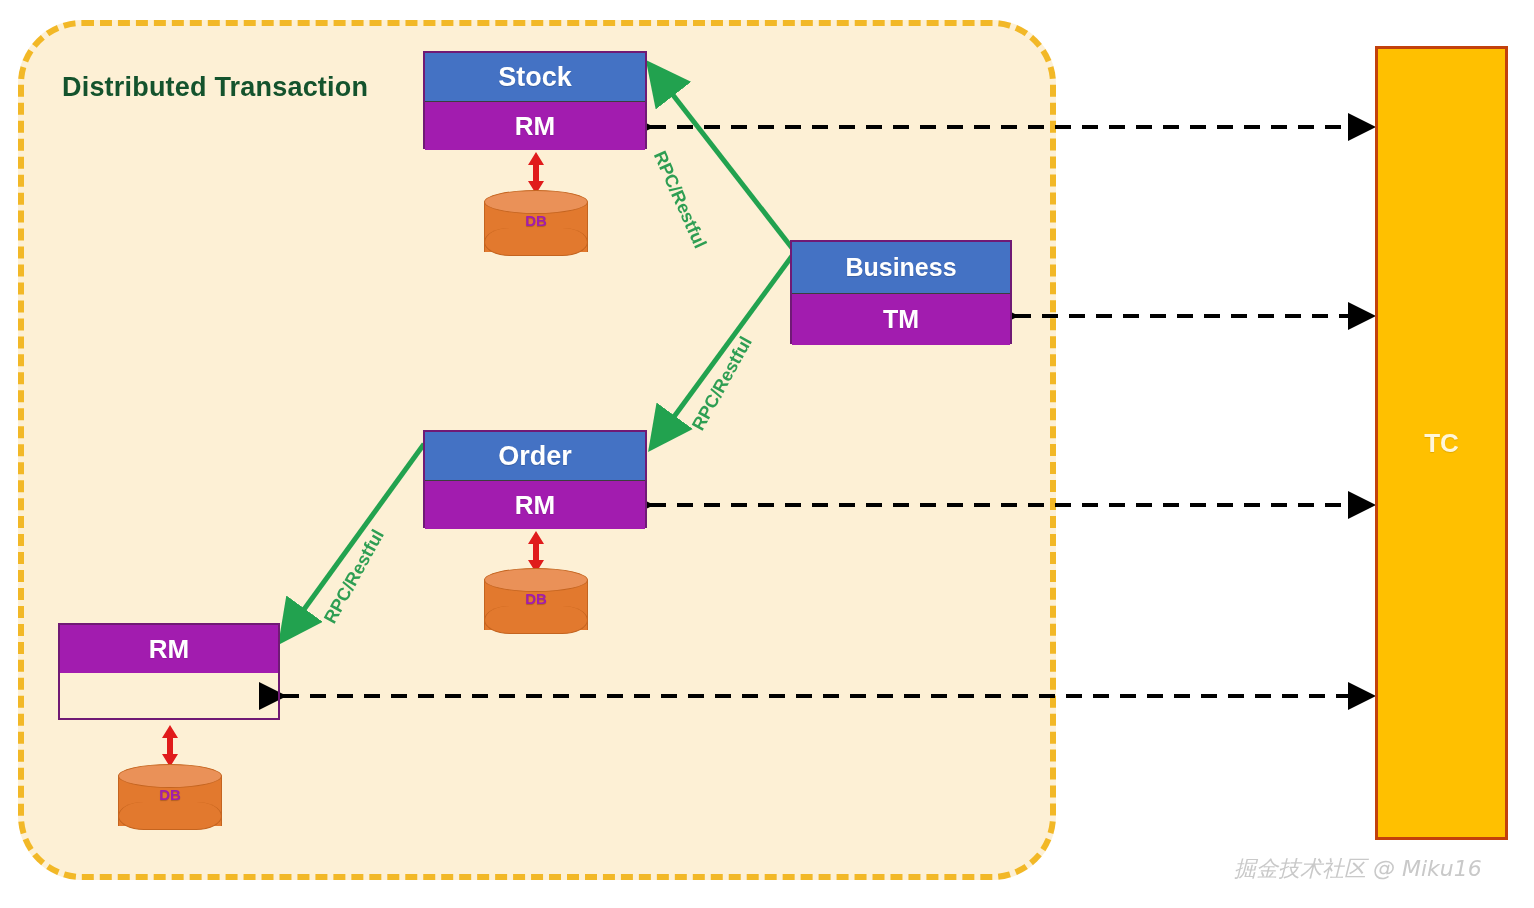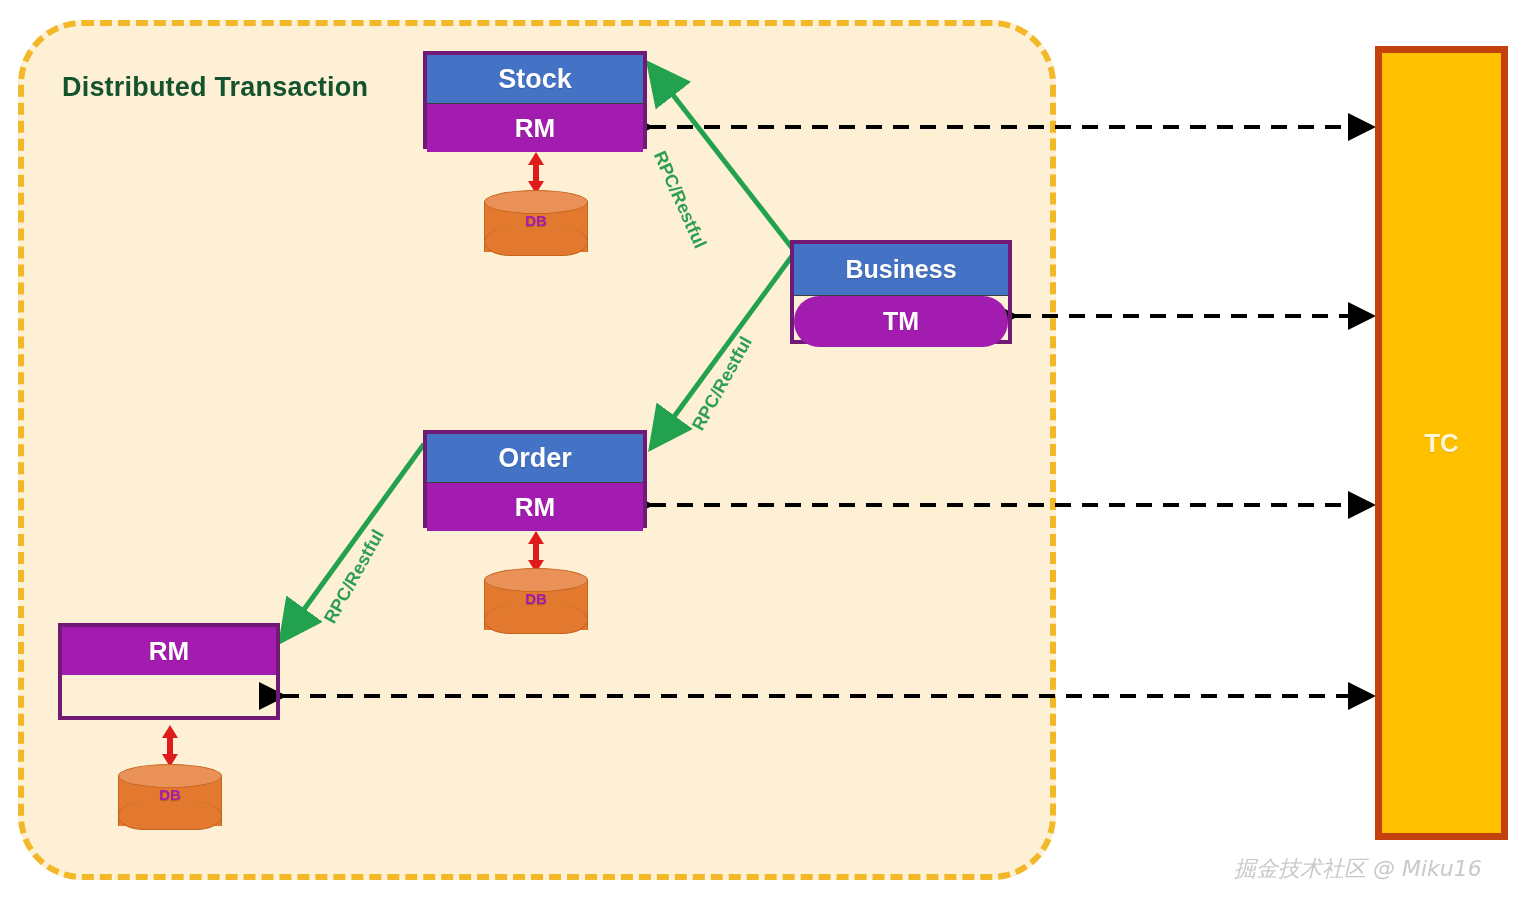--- a/index.html
+++ b/index.html
@@ -36,21 +36,21 @@
     font-weight: bold;
     color: #14532d;
     letter-spacing: 0.2px;
     white-space: nowrap;
   }
 
   
   .svc {
     position: absolute;
     box-sizing: border-box;
-    border: 4px solid #701a75;
+    border: 2px solid #701a75;
   }
   .svc .head {
     box-sizing: border-box;
     background: #4472c4;
     color: #ffffff;
     font-weight: bold;
     display: flex;
     align-items: center;
     justify-content: center;
     border-bottom: 1px solid #3d3d3d;
@@ -72,32 +72,32 @@
   #svc-account { left: 58px;  top: 623px; width: 222px; height: 97px; }
   #svc-business{ left: 790px; top: 240px; width: 222px; height: 104px; }
 
   #svc-stock   .head { height: 49px; font-size: 27px; }
   #svc-stock   .band { height: 48px; font-size: 26px; }
   #svc-order   .head { height: 49px; font-size: 27px; }
   #svc-order   .band { height: 48px; font-size: 26px; }
   #svc-account .head { height: 48px; font-size: 26px; }
   #svc-account .band { height: 48px; font-size: 26px; }
   #svc-business .head{ height: 52px; font-size: 25px; }
-  #svc-business .band{ height: 51px; font-size: 25px; border-radius: 25px; }
+  #svc-business .band{ height: 51px; font-size: 25px; }
 
   
   #tc-box {
     position: absolute;
     left: 1375px;
     top: 46px;
     width: 133px;
     height: 794px;
     box-sizing: border-box;
     background: #ffc000;
-    border: 7px solid #c2410c;
+    border: 3px solid #c2410c;
     color: #fff6d8;
     font-size: 26px;
     font-weight: bold;
     display: flex;
     align-items: center;
     justify-content: center;
     text-shadow: 0 1px 1px rgba(0,0,0,0.12);
   }
 
   

